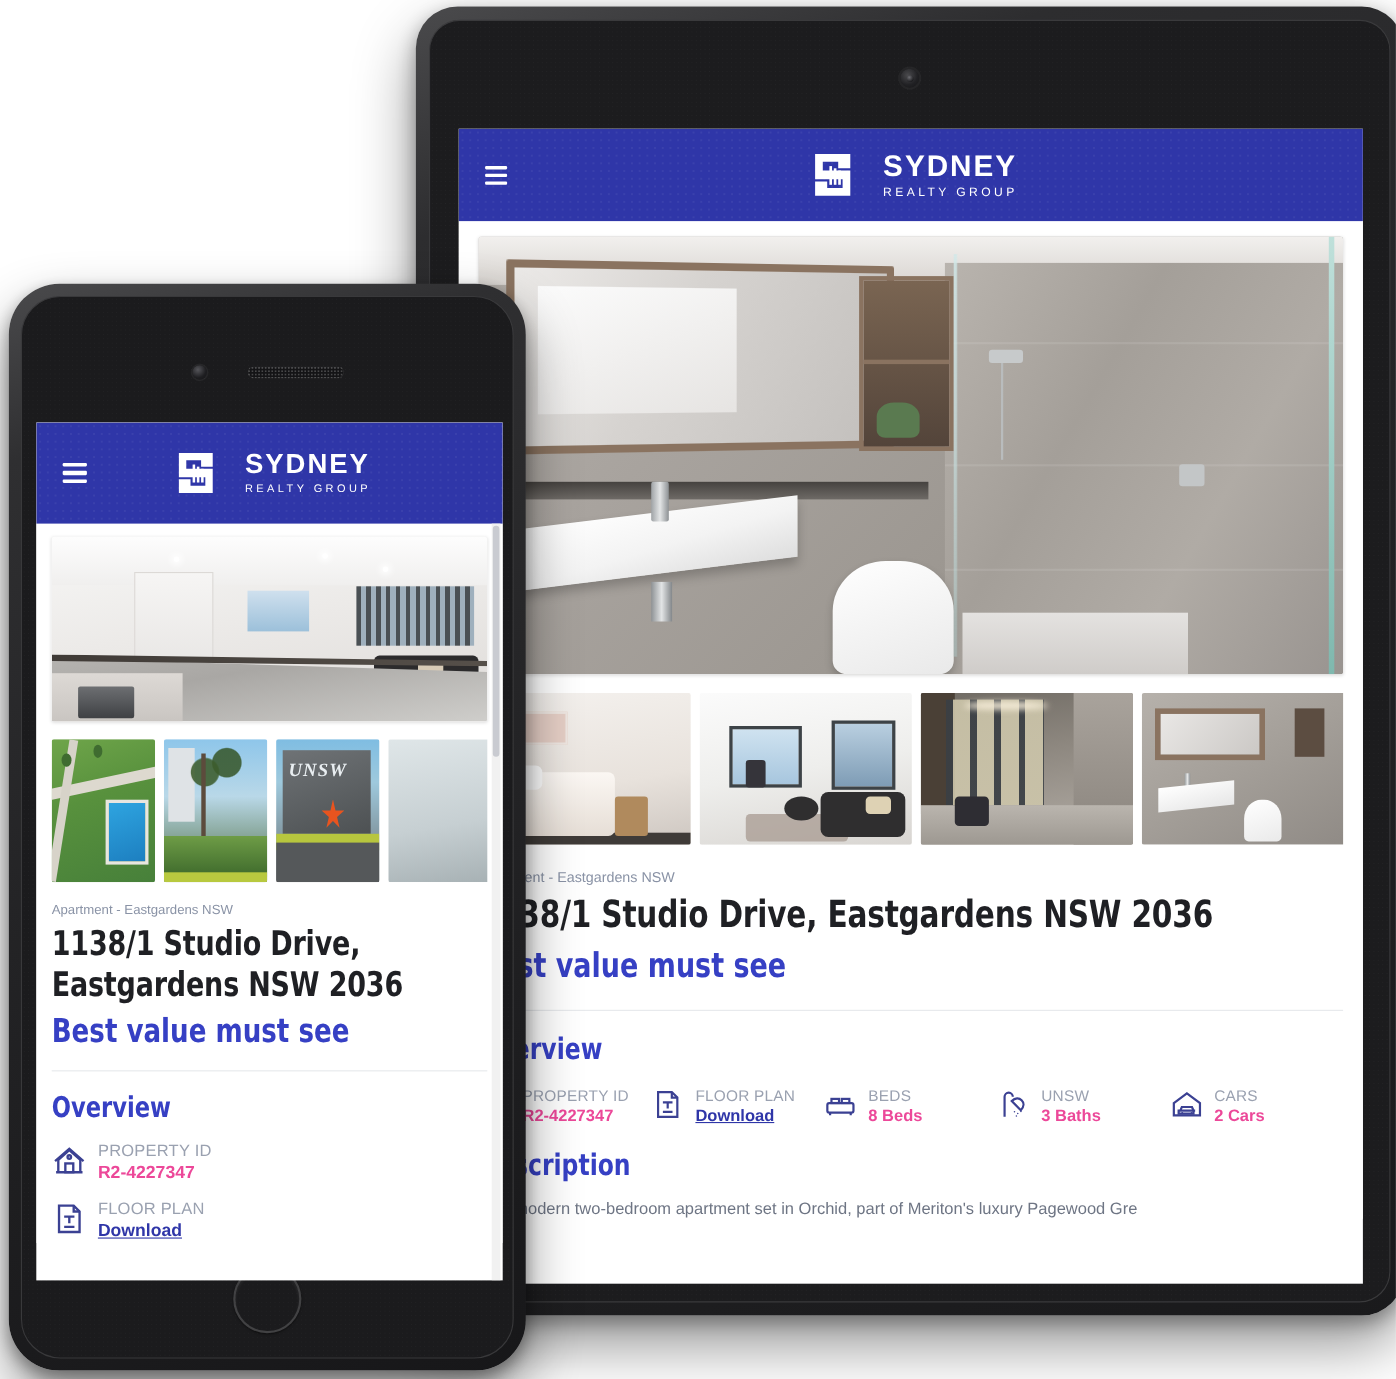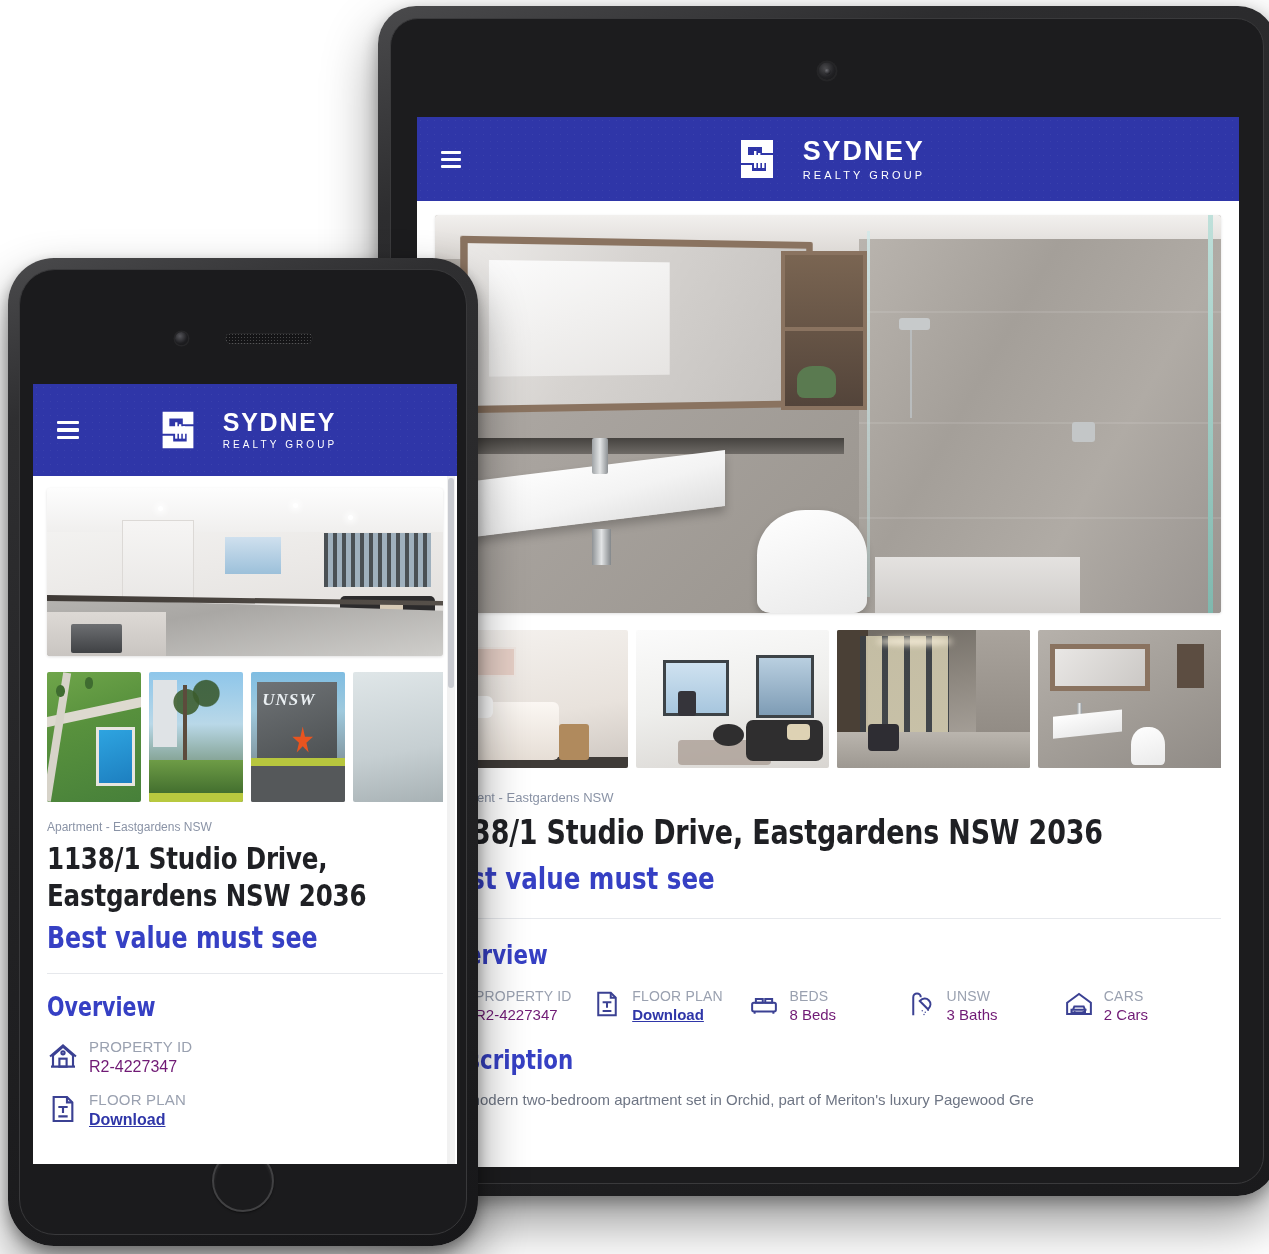--- a/index.html
+++ b/index.html
@@ -180,21 +180,21 @@
 
   .overview-row { display: flex; align-items: flex-start; }
   .tablet-screen .overview-row { margin-top: 18px; gap: 0; }
   .phone-screen .overview-row  { margin-top: 16px; flex-direction: column; gap: 14px; }
 
   .ov-item { display: flex; align-items: center; gap: 10px; }
   .tablet-screen .ov-item { flex: 1 1 0; }
   .ov-icon { flex: 0 0 auto; color: #3b4193; }
   .ov-txt { display: flex; flex-direction: column; line-height: 1.25; }
   .ov-label { color: #9aa1b0; letter-spacing: .2px; }
-  .ov-value { color: #701a75; font-weight: 400; }
+  .ov-value { color: #ec4899; font-weight: 700; }
   .tablet-screen .ov-label { font-size: 14px; }
   .tablet-screen .ov-value { font-size: 15px; }
   .phone-screen .ov-label  { font-size: 15px; }
   .phone-screen .ov-value  { font-size: 16px; }
   .ov-link { color: #2f36a8; font-weight: 700; text-decoration: underline; cursor: pointer; }
 
   .desc-text { color: #6e7584; white-space: nowrap; overflow: hidden; }
   .tablet-screen .desc-text { font-size: 15px; margin-top: 16px; }
 
   .talk-btn {

